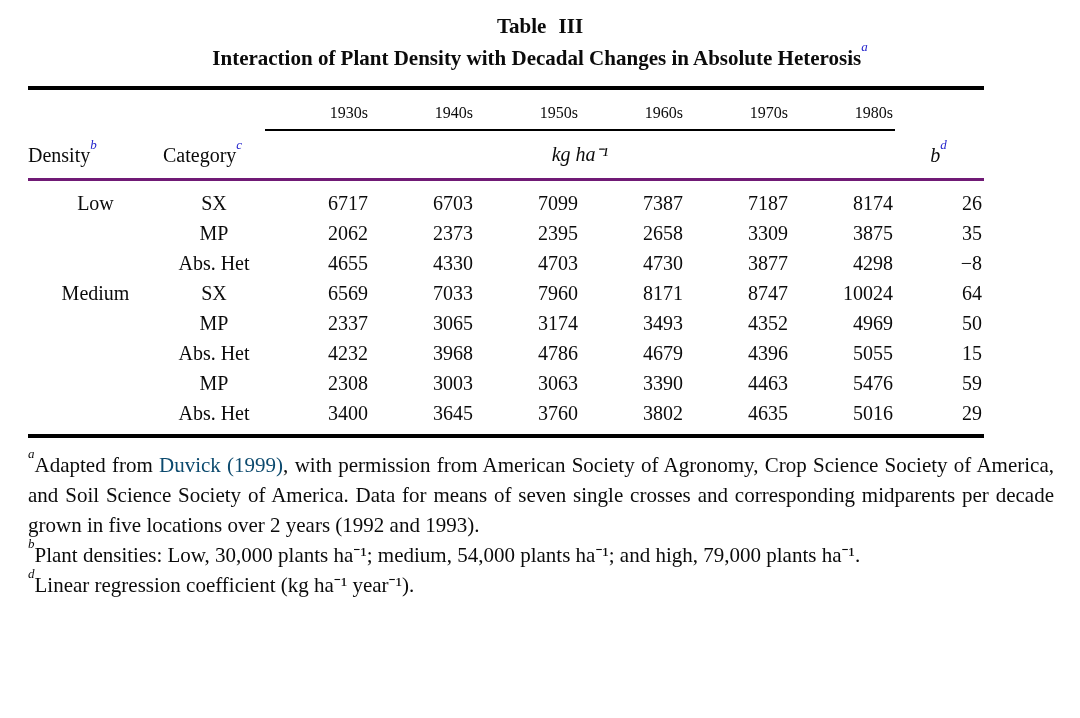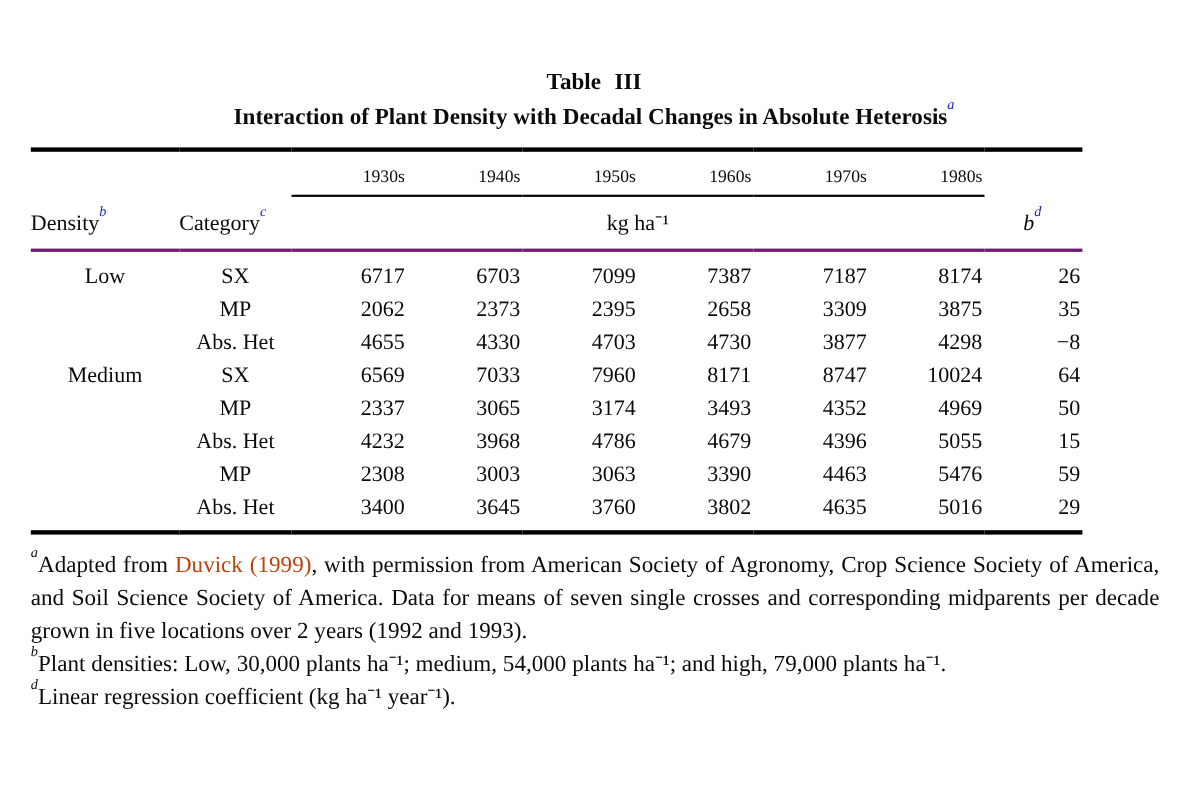--- a/index.html
+++ b/index.html
@@ -5,21 +5,20 @@
   * { margin: 0; padding: 0; box-sizing: border-box; }
   html, body { background: #ffffff; }
   .page {
     position: relative;
     width: 1080px;
     height: 626px;
     background: #ffffff;
     color: #0b0b0b;
     font-family: "Liberation Serif", serif;
     overflow: hidden;
-    margin-top: 48px;
   }
   .title-block { text-align: center; padding-top: 13px; }
   .title-line1 {
     font-weight: bold;
     font-size: 21px;
     line-height: 27px;
     word-spacing: 7px;
   }
   .title-line2 {
     font-weight: bold;
@@ -52,42 +51,42 @@
     vertical-align: bottom;
   }
   .decade-row th.decade { border-bottom: 2px solid #000; }
   .head-row th {
     font-size: 20px;
     padding: 9px 0 11px 0;
     border-bottom: 3px solid #701a75;
     vertical-align: bottom;
   }
   .head-row .density-h, .head-row .category-h { text-align: left; }
-  .head-row .unit-h { text-align: center; }
+  .head-row .unit-h { text-align: center; font-style: italic; }
   .head-row .b-h { font-style: italic; padding-right: 2px; }
 
   tbody td {
     font-size: 20px;
     line-height: 30px;
     text-align: right;
     padding-right: 2px;
     white-space: nowrap;
   }
   tbody td.density, tbody td.category { text-align: center; padding-right: 0; }
   tbody tr:first-child td { padding-top: 7px; }
   tbody tr:last-child td { padding-bottom: 6px; }
 
   .footnotes {
     margin: 12px 26px 0 28px;
     font-size: 21px;
     line-height: 30px;
     text-align: justify;
   }
   .footnotes p { margin: 0; }
-  a.ref-link { color: #c2410c; text-decoration: none; cursor: pointer; }
+  a.ref-link { color: #0c4a6e; text-decoration: none; cursor: pointer; }
 </style>
 </head>
 <body>
 
 <div class="page">
 
   <div class="title-block">
     <div class="title-line1">Table III</div>
     <div class="title-line2"><span>Interaction of Plant Density with Decadal Changes in Absolute Heterosis</span><sup class="sup-blue">a</sup></div>
   </div>

